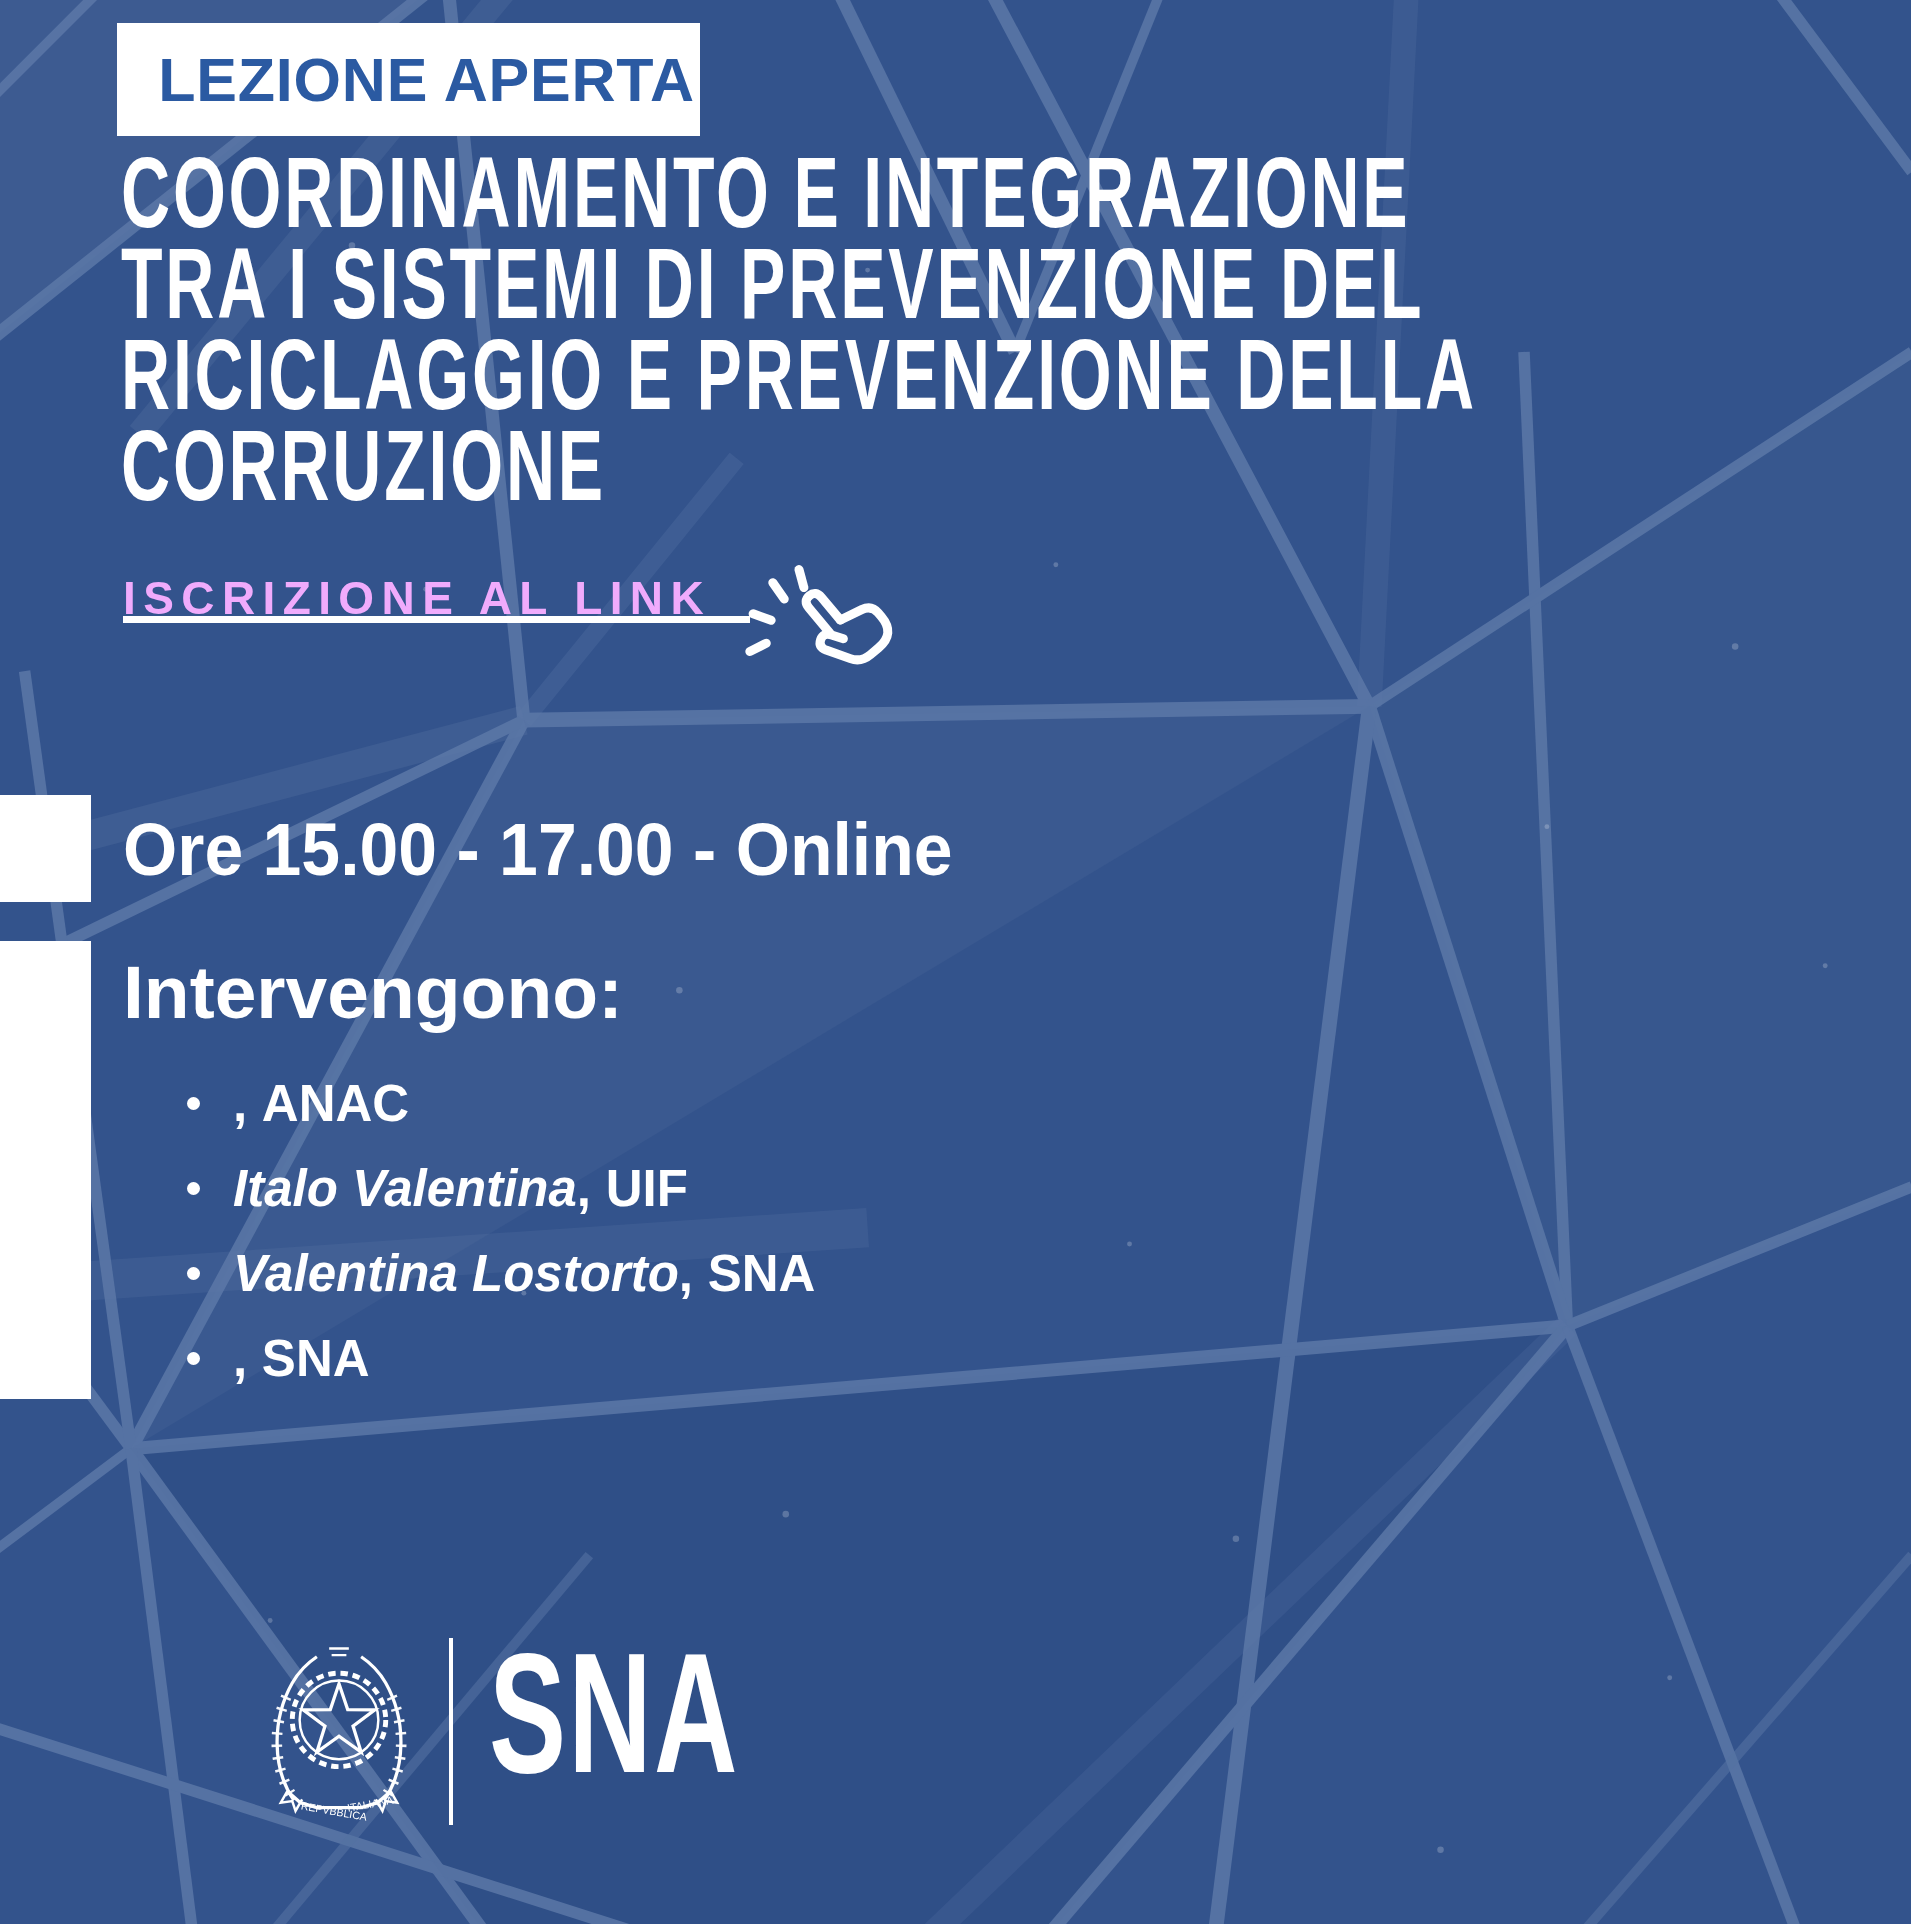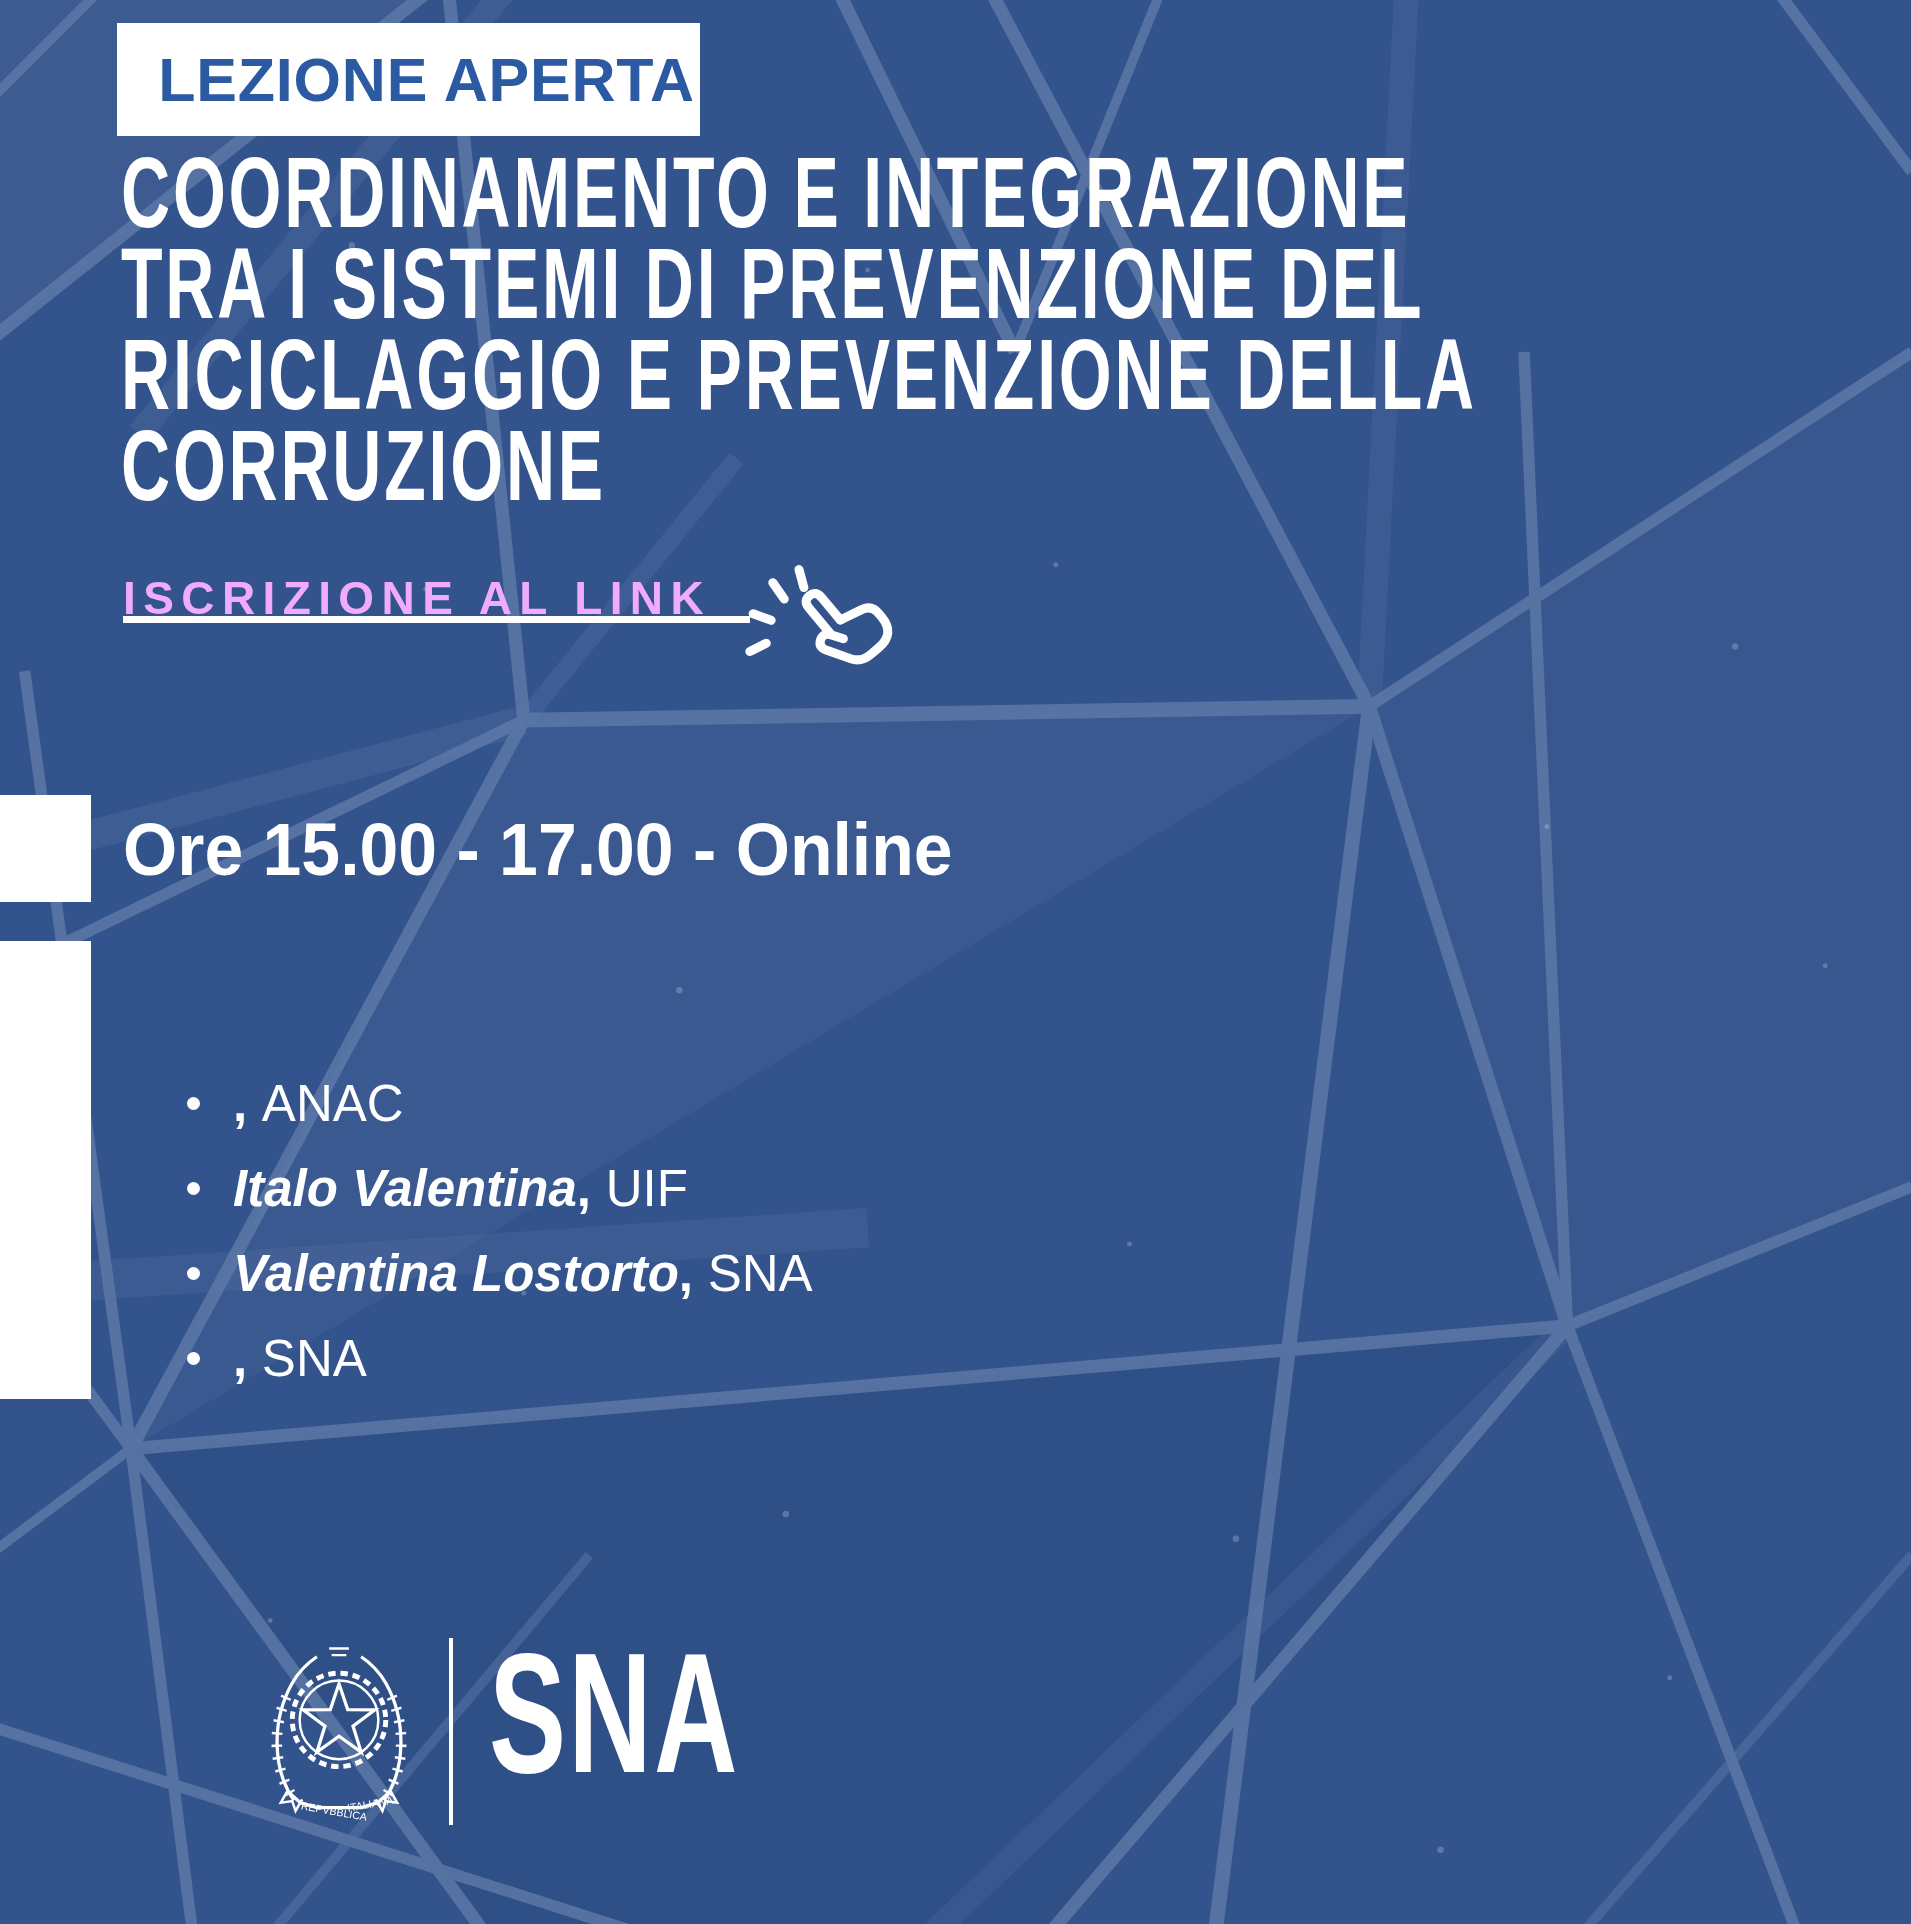--- a/index.html
+++ b/index.html
@@ -32,21 +32,21 @@
 
   
   .schedule{position:absolute;left:123px;top:806px;font-size:75px;font-weight:bold;
             transform:scaleX(.93);transform-origin:left top;white-space:nowrap;}
   .speakers-heading{position:absolute;left:123px;top:949px;font-size:75px;font-weight:bold;white-space:nowrap;}
   .speakers{position:absolute;left:187px;top:1061px;}
   .speaker{display:flex;align-items:center;height:85px;font-size:51px;white-space:nowrap;}
   .bullet{width:13px;height:13px;border-radius:50%;background:#fff;margin-right:33px;flex:none;}
   .speaker-name{font-weight:bold;font-style:italic;}
   .speaker-sep{font-weight:bold;margin-right:14.7px;}
-  .speaker-aff{font-weight:normal;}
+  .speaker-aff{font-weight:bold;}
 
   
   .emblem{position:absolute;left:266px;top:1642px;width:146px;height:182px;}
   .footer-divider{position:absolute;left:449px;top:1638px;width:4.1px;height:187px;background:#fff;}
   .sna-logo{position:absolute;left:489px;top:1628px;font-size:170px;line-height:1;font-weight:bold;
             letter-spacing:3.3px;transform:scaleX(.68);transform-origin:left top;white-space:nowrap;}
   .org-script{position:absolute;left:784px;top:1655px;font-family:"DejaVu Serif",serif;
               font-style:italic;font-size:49px;color:#D9E2F2;letter-spacing:0.8px;white-space:nowrap;}
   .org-sans{position:absolute;left:790px;top:1723px;font-size:46px;color:#fff;white-space:nowrap;}
 </style>
@@ -142,20 +142,21 @@
       <path d="M84 30 L78 8"></path>
       <path d="M38 98 L18 108"></path>
     </g>
   </svg>
 
   <div class="bar bar-1"></div>
   <div class="bar bar-2"></div>
 
   <div class="schedule">Ore 15.00 - 17.00 - Online</div>
 
+  <div class="speakers-heading">Intervengono:</div>
   <div class="speakers">
     <div class="speaker">
       <span class="bullet"></span>
       <span class="speaker-sep">,</span>
       <span class="speaker-aff">ANAC</span>
     </div>
     <div class="speaker">
       <span class="bullet"></span>
       <span class="speaker-name">Italo Valentina</span>
       <span class="speaker-sep">,</span>

